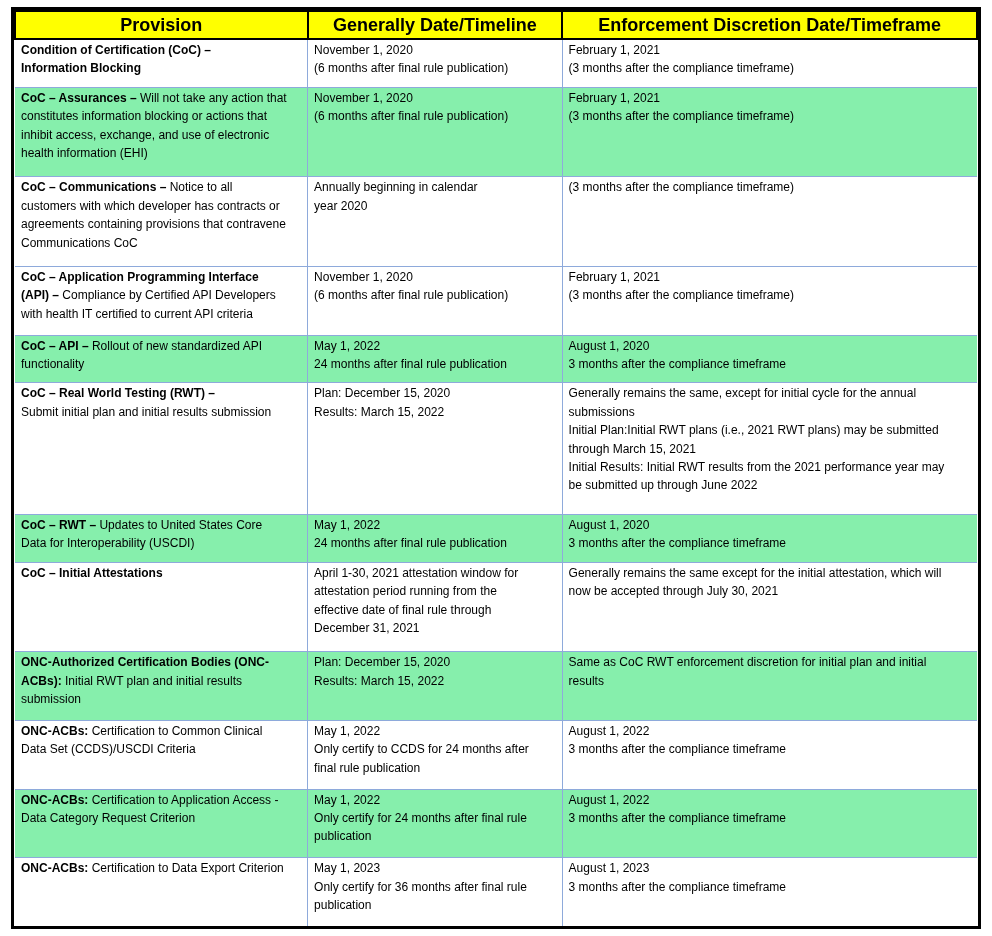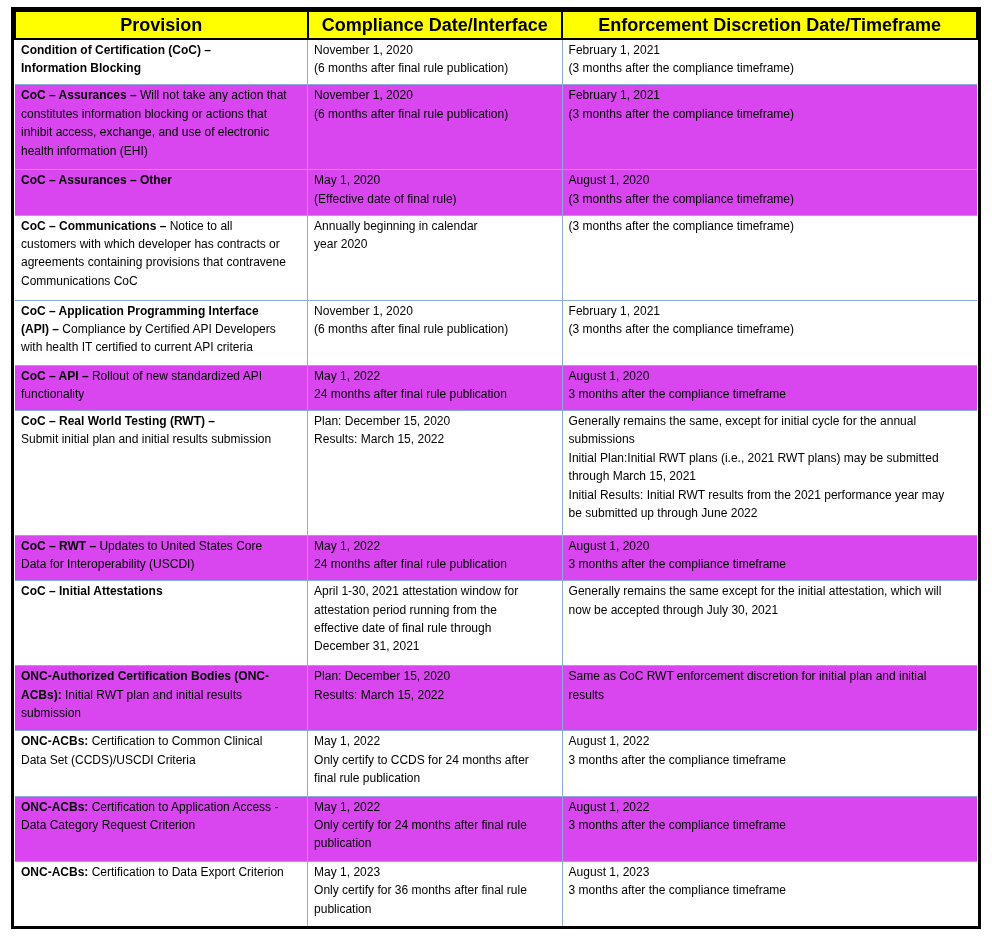--- a/index.html
+++ b/index.html
@@ -41,39 +41,39 @@
     border: 1px solid #8EAADB;
     vertical-align: top;
     padding: 1px 20px 3px 6px;
     font-size: 12px;
     line-height: 18.4px;
     color: #000000;
   }
   td:first-child { border-left: none; }
   td:last-child { border-right: none; }
   tr:last-child td { border-bottom: none; }
-  tr.shaded td { background: #d946ef; margin-top: 18px; }
+  tr.shaded td { background: #86efac; margin-top: 18px; }
   .b { font-weight: bold; }
   .i { }
   td .line { margin: 0; }
 </style>
 </head>
 <body>
 
 <div class="frame">
   <table class="timeline">
     <colgroup>
       <col style="width: 292px">
       <col style="width: 254px">
       <col style="width: 414px">
     </colgroup>
     <thead>
       <tr>
         <th>Provision</th>
-        <th>Compliance Date/Interface</th>
+        <th>Generally Date/Timeline</th>
         <th>Enforcement Discretion Date/Timeframe</th>
       </tr>
     </thead>
     <tbody>
         <tr>
           <td><span class="b">Condition of Certification (CoC) –<br>Information Blocking</span></td>
           <td>
             <div class="line">November 1, 2020</div>
             <div class="line">(6 months after final rule publication)</div>
           </td>
@@ -83,31 +83,20 @@
           </td>
         </tr>
         <tr class="shaded">
           <td><span class="b">CoC – Assurances – </span><span>Will not take any action that constitutes information blocking or actions that inhibit access, exchange, and use of electronic health information (EHI)</span></td>
           <td>
             <div class="line">November 1, 2020</div>
             <div class="line">(6 months after final rule publication)</div>
           </td>
           <td>
             <div class="line">February 1, 2021</div>
-            <div class="line">(3 months after the compliance timeframe)</div>
-          </td>
-        </tr>
-        <tr class="shaded">
-          <td><span class="b">CoC – Assurances – Other</span></td>
-          <td>
-            <div class="line">May 1, 2020</div>
-            <div class="line">(Effective date of final rule)</div>
-          </td>
-          <td>
-            <div class="line">August 1, 2020</div>
             <div class="line">(3 months after the compliance timeframe)</div>
           </td>
         </tr>
         <tr>
           <td><span class="b">CoC – Communications – </span><span>Notice to all customers with which developer has contracts or agreements containing provisions that contravene Communications CoC</span></td>
           <td>
             <div class="line">Annually beginning in calendar<br>year 2020</div>
           </td>
           <td>
             <div class="line">(3 months after the compliance timeframe)</div>

